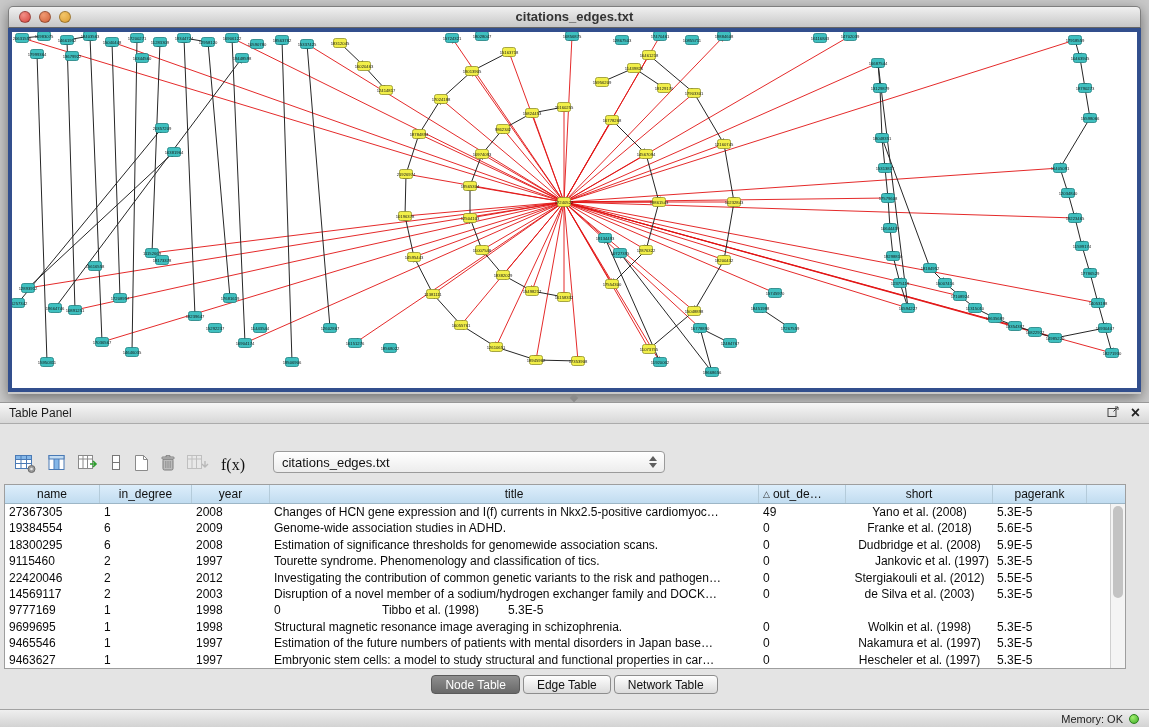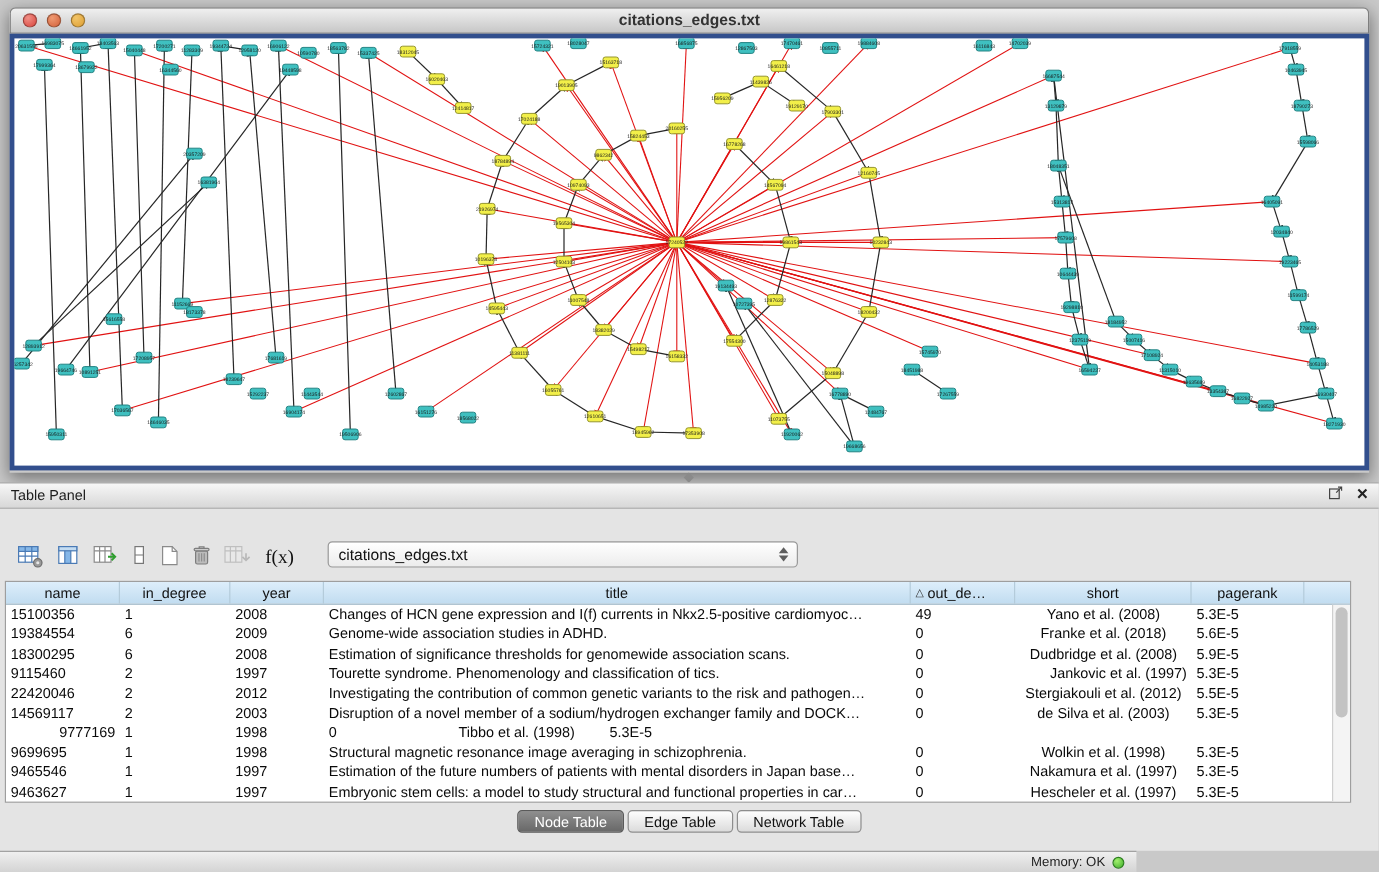--- a/index.html
+++ b/index.html
@@ -47,21 +47,21 @@
   .tbody{position:absolute;top:19px;left:0;right:15px;bottom:0;overflow:hidden}
   .tr{display:flex;height:16.4px;align-items:center}
   .td{font-size:12px;color:#0a0a0a;padding:0 4px;white-space:nowrap;overflow:hidden;height:16.4px;line-height:16.4px}
   .vscroll{position:absolute;top:19px;right:0;width:15px;bottom:0;background:#f4f4f4;border-left:1px solid #cfcfcf}
   .vthumb{position:absolute;top:2px;left:2px;width:10px;height:92px;border-radius:5px;background:#c3c3c3}
 
   .tabs{display:flex;justify-content:center;gap:3px;margin-top:6px}
   .tab{font-size:12px;color:#111;padding:0 13px;height:19px;line-height:18px;border:1px solid #8d8d8d;border-radius:4px;background:linear-gradient(#fefefe,#dbdbdb)}
   .tab.active{background:linear-gradient(#8f8f8f,#686868);color:#fff;border-color:#5a5a5a}
 
-  .statusbar{position:absolute;left:0;bottom:0;width:947px;height:18px;background:linear-gradient(#efefef,#d3d3d3);border-top:1px solid #a2a2a2;display:flex;align-items:center;justify-content:flex-end;gap:6px;padding-right:10px;font-size:11px;color:#222}
+  .statusbar{position:absolute;left:0;bottom:0;width:1149px;height:18px;background:linear-gradient(#efefef,#d3d3d3);border-top:1px solid #a2a2a2;display:flex;align-items:center;justify-content:flex-end;gap:6px;padding-right:10px;font-size:11px;color:#222}
   .mem-dot{width:10px;height:10px;border-radius:50%;background:radial-gradient(circle at 35% 30%,#a2f06e,#3fae2a);border:1px solid #2c7f1e}
 </style>
 </head>
 <body>
 
 <div class="window">
   <div class="titlebar">
     <div class="traffic">
       <span class="tl close"></span>
       <span class="tl min"></span>
@@ -850,21 +850,21 @@
         <div class="th" style="width: 147px;">
           <span>short</span>
         </div>
         <div class="th" style="width: 94px;">
           <span>pagerank</span>
         </div>
         <div class="th" style="flex: 1 1 0%; border-right: none;"></div>
       </div>
     <div class="tbody">
         <div class="tr">
-          <div class="td" style="width: 95px; text-align: left;">15100356</div>
+          <div class="td" style="width: 95px; text-align: left;">27367305</div>
           <div class="td" style="width: 92px; text-align: left;">1</div>
           <div class="td" style="width: 78px; text-align: left;">2008</div>
           <div class="td" style="width: 489px; text-align: left;">Changes of HCN gene expression and I(f) currents in Nkx2.5-positive cardiomyoc…</div>
           <div class="td" style="width: 87px; text-align: left;">49</div>
           <div class="td" style="width: 147px; text-align: center;">Yano et al. (2008)</div>
           <div class="td" style="width: 94px; text-align: left;">5.3E-5</div>
         </div>
         <div class="tr">
           <div class="td" style="width: 95px; text-align: left;">19384554</div>
           <div class="td" style="width: 92px; text-align: left;">6</div>
@@ -904,21 +904,21 @@
         <div class="tr">
           <div class="td" style="width: 95px; text-align: left;">14569117</div>
           <div class="td" style="width: 92px; text-align: left;">2</div>
           <div class="td" style="width: 78px; text-align: left;">2003</div>
           <div class="td" style="width: 489px; text-align: left;">Disruption of a novel member of a sodium/hydrogen exchanger family and DOCK…</div>
           <div class="td" style="width: 87px; text-align: left;">0</div>
           <div class="td" style="width: 147px; text-align: center;">de Silva et al. (2003)</div>
           <div class="td" style="width: 94px; text-align: left;">5.3E-5</div>
         </div>
         <div class="tr">
-          <div class="td" style="width: 95px; text-align: right;">9777169</div>
+          <div class="td" style="width: 95px; text-align: left;">9777169</div>
           <div class="td" style="width: 92px; text-align: left;">1</div>
           <div class="td" style="width: 78px; text-align: left;">1998</div>
           <div class="td" style="width: 87px; text-align: left;">0</div>
           <div class="td" style="width: 147px; text-align: center;">Tibbo et al. (1998)</div>
           <div class="td" style="width: 94px; text-align: left;">5.3E-5</div>
         </div>
         <div class="tr">
           <div class="td" style="width: 95px; text-align: left;">9699695</div>
           <div class="td" style="width: 92px; text-align: left;">1</div>
           <div class="td" style="width: 78px; text-align: left;">1998</div>

